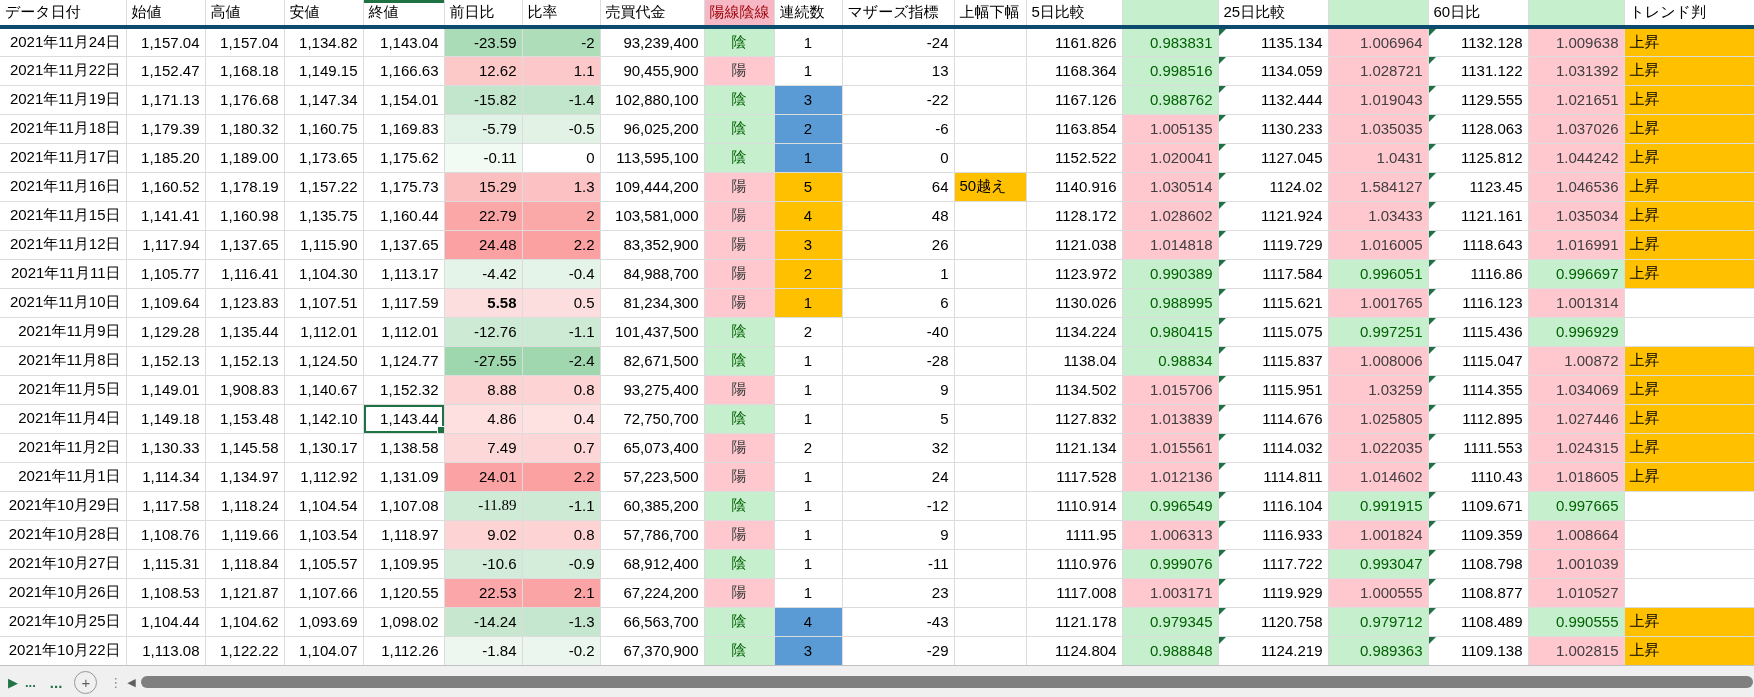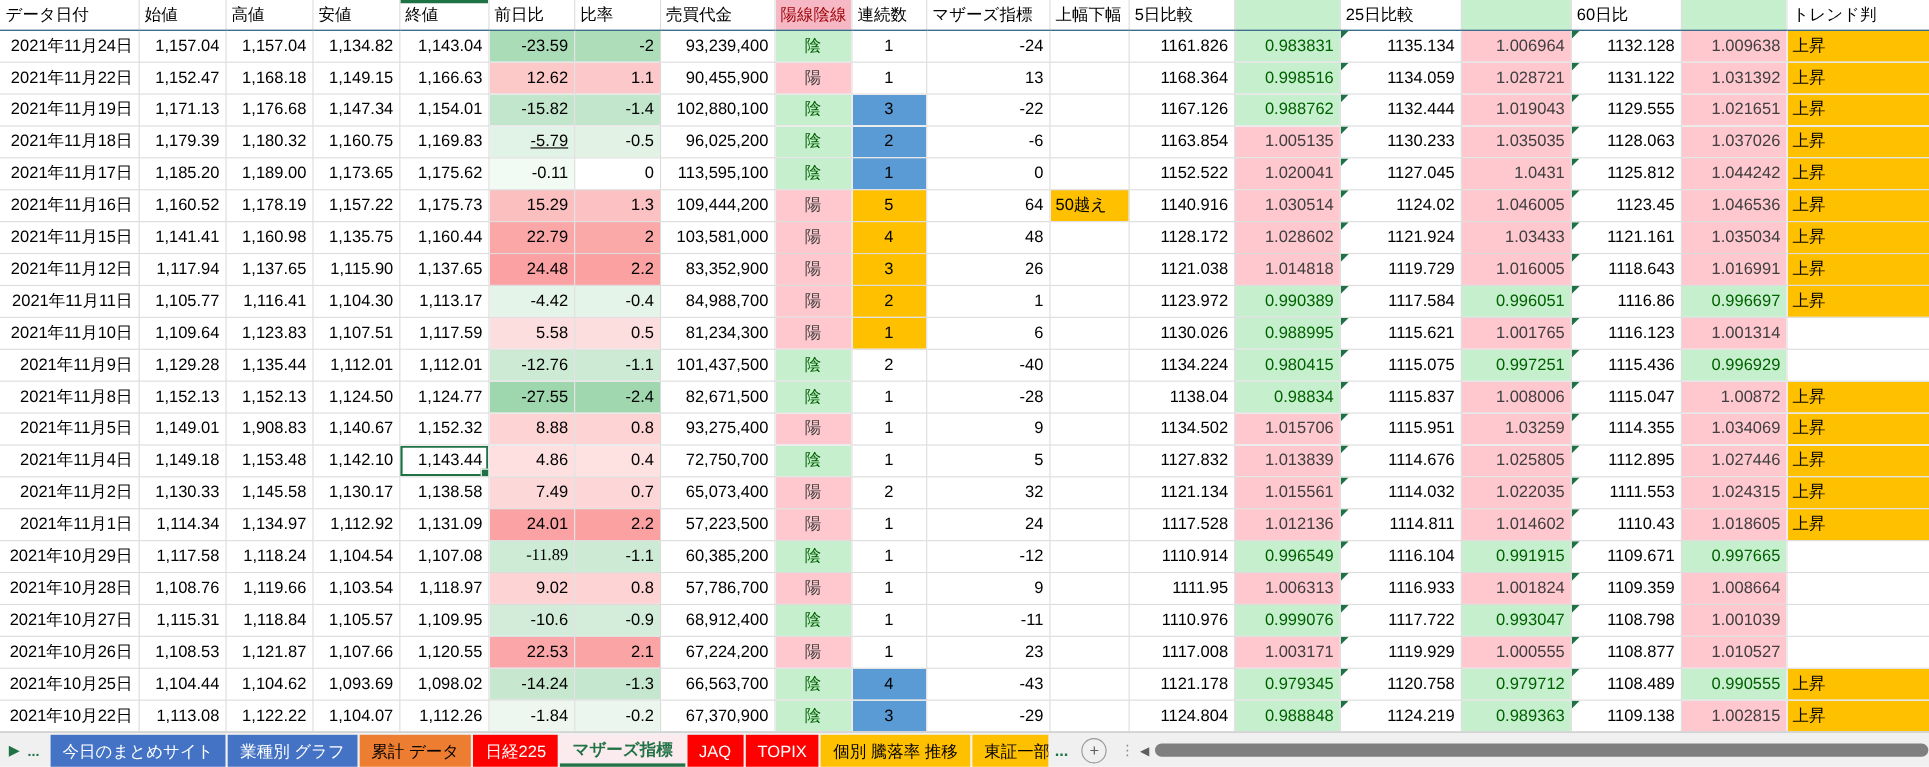--- a/index.html
+++ b/index.html
@@ -1,21 +1,21 @@
 <!DOCTYPE html>
 <html><head>
 <meta charset="utf-8">
 <style>
   html,body{margin:0;padding:0;background:#fff;overflow:hidden;}
   body{width:1754px;height:697px;font-family:"Liberation Sans","DejaVu Sans",sans-serif;}
   .sheet{width:1754px;height:665px;overflow:hidden;background:#fff;}
   table{border-collapse:collapse;table-layout:fixed;width:1774px;}
   th,td{box-sizing:border-box;height:29px;padding:0 5px;font-size:15px;font-weight:normal;color:#000;
         border-right:1px solid #dcdcdc;border-bottom:1px solid #dcdcdc;white-space:nowrap;overflow:hidden;}
-  thead th{height:27px;background:#fff;text-align:left;border-bottom:1px solid #0c4a6e;margin-left:48px;}
+  thead th{height:27px;background:#fff;text-align:left;border-bottom:4px solid #0c4a6e;margin-left:48px;}
   .al-right{text-align:right;} .al-left{text-align:left;} .al-center{text-align:center;}
   .pos-cell{background:#ffc7ce;color:#404040;}
   .neg-cell{background:#c6efce;color:#006100;}
   .gold-cell{background:#ffc000;color:#000;}
   .streak-blue{background:#5b9bd5;color:#000;}
   .streak-orange{background:#ffc000;color:#000;}
   .hdr-green{background:#c6efce;}
   .hdr-candle{background:#f7b8c6;color:#9c0006;}
   .hdr-close{box-shadow:inset 0 3px 0 #1f7244;}
   td.has-flag{position:relative;}
@@ -149,21 +149,21 @@
           <td class="al-right has-flag"><span class="corner-flag"></span>1129.555</td>
           <td class="al-right pos-cell">1.021651</td>
           <td class="al-left gold-cell">上昇</td>
         </tr>
         <tr>
           <td class="al-right">2021年11月18日</td>
           <td class="al-right">1,179.39</td>
           <td class="al-right">1,180.32</td>
           <td class="al-right">1,160.75</td>
           <td class="al-right">1,169.83</td>
-          <td class="al-right" style="background: rgba(99, 190, 123, 0.192); text-decoration: underline;">-5.79</td>
+          <td class="al-right" style="background: rgba(99, 190, 123, 0.192);">-5.79</td>
           <td class="al-right" style="background: rgba(99, 190, 123, 0.19);">-0.5</td>
           <td class="al-right">96,025,200</td>
           <td class="al-center neg-cell">陰</td>
           <td class="al-center streak-blue">2</td>
           <td class="al-right">-6</td>
           <td class="al-left"></td>
           <td class="al-right">1163.854</td>
           <td class="al-right pos-cell">1.005135</td>
           <td class="al-right has-flag"><span class="corner-flag"></span>1130.233</td>
           <td class="al-right pos-cell">1.035035</td>
@@ -201,21 +201,21 @@
           <td class="al-right" style="background: rgba(248, 105, 107, 0.427);">15.29</td>
           <td class="al-right" style="background: rgba(248, 105, 107, 0.41);">1.3</td>
           <td class="al-right">109,444,200</td>
           <td class="al-center pos-cell">陽</td>
           <td class="al-center streak-orange">5</td>
           <td class="al-right">64</td>
           <td class="al-left gold-cell">50越え</td>
           <td class="al-right">1140.916</td>
           <td class="al-right pos-cell">1.030514</td>
           <td class="al-right has-flag"><span class="corner-flag"></span>1124.02</td>
-          <td class="al-right pos-cell">1.046005</td>
+          <td class="al-right pos-cell">1.584127</td>
           <td class="al-right has-flag"><span class="corner-flag"></span>1123.45</td>
           <td class="al-right pos-cell">1.046536</td>
           <td class="al-left gold-cell">上昇</td>
         </tr>
         <tr>
           <td class="al-right">2021年11月15日</td>
           <td class="al-right">1,141.41</td>
           <td class="al-right">1,160.98</td>
           <td class="al-right">1,135.75</td>
           <td class="al-right">1,160.44</td>
@@ -275,21 +275,21 @@
           <td class="al-right has-flag"><span class="corner-flag"></span>1116.86</td>
           <td class="al-right neg-cell">0.996697</td>
           <td class="al-left gold-cell">上昇</td>
         </tr>
         <tr>
           <td class="al-right">2021年11月10日</td>
           <td class="al-right">1,109.64</td>
           <td class="al-right">1,123.83</td>
           <td class="al-right">1,107.51</td>
           <td class="al-right">1,117.59</td>
-          <td class="al-right" style="background: rgba(248, 105, 107, 0.22);">5.58</td>
+          <td class="al-right" style="background: rgba(248, 105, 107, 0.22); font-weight: bold;">5.58</td>
           <td class="al-right" style="background: rgba(248, 105, 107, 0.22);">0.5</td>
           <td class="al-right">81,234,300</td>
           <td class="al-center pos-cell">陽</td>
           <td class="al-center streak-orange">1</td>
           <td class="al-right">6</td>
           <td class="al-left"></td>
           <td class="al-right">1130.026</td>
           <td class="al-right neg-cell">0.988995</td>
           <td class="al-right has-flag"><span class="corner-flag"></span>1115.621</td>
           <td class="al-right pos-cell">1.001765</td>
@@ -551,31 +551,20 @@
         </tr>
       </tbody>
   </table>
 </div>
 
 <div class="tabbar">
   <div class="tab-nav">
     <span>▶</span>
     <span>...</span>
   </div>
-  <div style="display:flex;align-items:stretch;">
-      <div class="tab" style="background: rgb(68, 114, 196); color: rgb(255, 255, 255);">今日のまとめサイト</div>
-      <div class="tab" style="background: rgb(68, 114, 196); color: rgb(255, 255, 255);">業種別 グラフ</div>
-      <div class="tab" style="background: rgb(237, 125, 49); color: rgb(0, 0, 0);">累計 データ</div>
-      <div class="tab" style="background: rgb(255, 0, 0); color: rgb(255, 255, 255);">日経225</div>
-      <div class="tab active" style="background: rgb(252, 235, 238); color: rgb(33, 115, 70);">マザーズ指標</div>
-      <div class="tab" style="background: rgb(255, 0, 0); color: rgb(255, 255, 255);">JAQ</div>
-      <div class="tab" style="background: rgb(255, 0, 0); color: rgb(255, 255, 255);">TOPIX</div>
-      <div class="tab" style="background: rgb(255, 192, 0); color: rgb(0, 0, 0);">個別 騰落率 推移</div>
-      <div class="tab truncated" style="background: rgb(255, 192, 0); color: rgb(0, 0, 0);">東証一部</div>
-    </div>
   <span class="more-tabs">...</span>
   <div class="add-btn">+</div>
   <span class="vdots">⋮</span>
   <div class="hscroll">
     <span class="left-arrow">◀</span>
     <div class="thumb"></div>
   </div>
 </div>
 
 </body></html>

